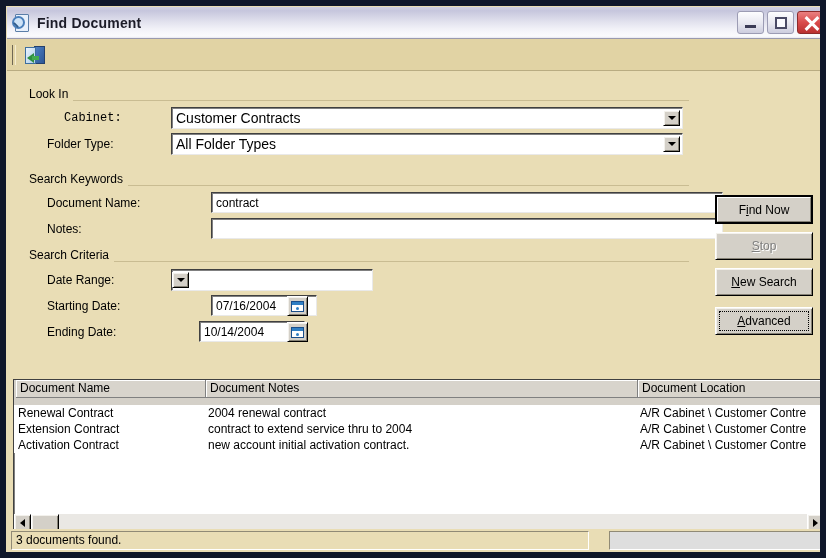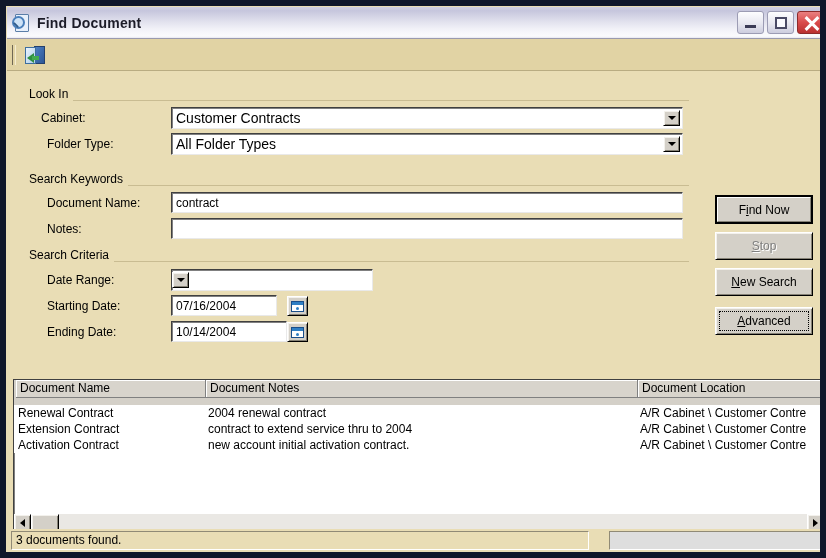--- a/index.html
+++ b/index.html
@@ -214,20 +214,21 @@
     border-color: #404040 #e9e9e9 #e9e9e9 #404040;
     box-shadow: inset 1px 1px 0 #808080, inset -1px -1px 0 #ffffff;
     font-family: "Liberation Sans", sans-serif;
     font-size: 12px;
     color: #000;
     padding: 0 0 0 4px;
     display: flex;
     align-items: center;
     overflow: hidden;
     white-space: nowrap;
+    margin-left: 40px;
   }
 
   .combobox {
     position: absolute;
     box-sizing: border-box;
     background: #ffffff;
     border: 1px solid;
     border-color: #404040 #e9e9e9 #e9e9e9 #404040;
     box-shadow: inset 1px 1px 0 #808080, inset -1px -1px 0 #ffffff;
     display: flex;
@@ -498,21 +499,21 @@
         <span class="arrow-tail"></span>
       </span>
     </span>
   </div>
 
   <div class="client">
 
     <div class="group-rule" style="left:22px; top:29px; width:660px;"></div>
     <div class="group-label" style="left:22px; top:16px;">Look In</div>
 
-    <div class="field-label" style="left:34px; top:40px;">Cabinet:</div>
+    <div class="field-label" style="left:57px; top:40px;font-family:Liberation Mono, monospace;">Cabinet:</div>
     <div class="combobox" style="left:164px; top:36px; width:512px; height:22px;">
       <span class="cb-text">Customer Contracts</span>
       <span class="cb-arrow-btn">
           <i></i>
         </span>
     </div>
 
     <div class="field-label" style="left:40px; top:66px;">Folder Type:</div>
     <div class="combobox" style="left:164px; top:62px; width:512px; height:22px;">
       <span class="cb-text">All Folder Types</span>
@@ -546,21 +547,21 @@
 
     <div class="field-label" style="left:40px; top:228px;">Starting Date:</div>
     <div class="textbox" style="left:164px; top:224px; width:106px; height:21px;">
       <span>07/16/2004</span>
     </div>
     <div class="cal-btn" style="left:280px; top:225px;">
       <span class="cal-glyph"></span>
     </div>
 
     <div class="field-label" style="left:40px; top:254px;">Ending Date:</div>
-    <div class="textbox" style="left:164px; top:250px; width:116px; height:21px;">
+    <div class="textbox" style="left:152px; top:250px; width:106px; height:21px;">
       <span>10/14/2004</span>
     </div>
     <div class="cal-btn" style="left:280px; top:251px;">
       <span class="cal-glyph"></span>
     </div>
 
     <div class="pushbtn default" style="left:708px; top:124px; width:98px; height:29px;">
       <span class="inner">
         <span>F</span>
           <span class="mn">i</span>

